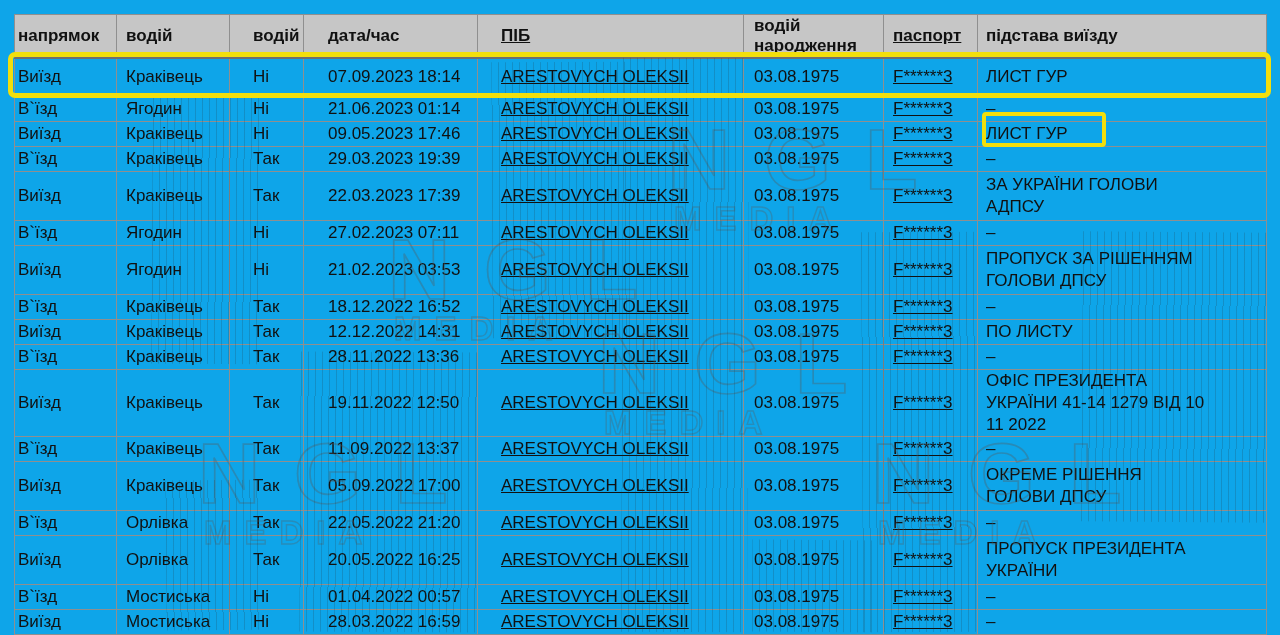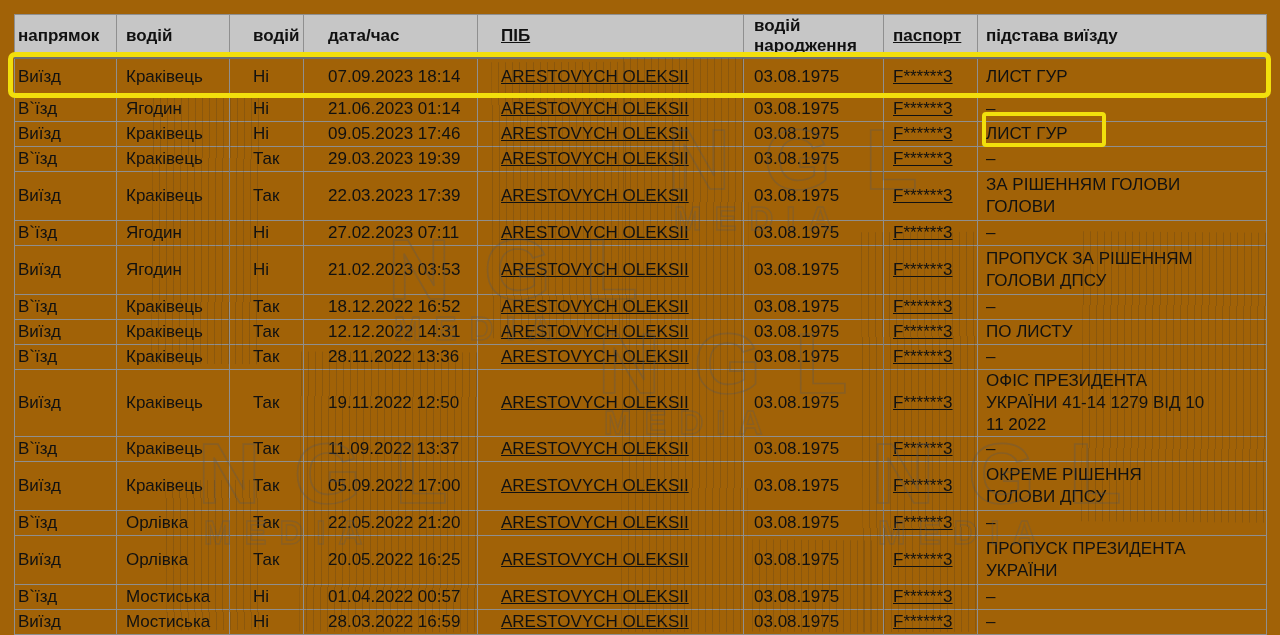--- a/index.html
+++ b/index.html
@@ -1,19 +1,19 @@
 <!DOCTYPE html>
 <html><head>
 <meta charset="utf-8">
 <style>
   html,body{margin:0;padding:0;background:#ffffff;}
   .page{
     position:relative;
     width:1280px;height:635px;
-    background:#a16207;
+    background:#0ea5e9;
     font-family:"Liberation Sans", sans-serif;
     overflow:hidden;
   }
   table.crossings{
     position:absolute;left:14px;top:14px;
     border-collapse:collapse;
     table-layout:fixed;
     width:1252px;
     font-size:17px;
     color:#111;
@@ -168,21 +168,21 @@
           <td class="col-reason">–</td>
         </tr>
         <tr>
           <td class="col-direction">Виїзд</td>
           <td class="col-point">Краківець</td>
           <td class="col-driver">Так</td>
           <td class="col-datetime">22.03.2023 17:39</td>
           <td class="col-name">ARESTOVYCH OLEKSII</td>
           <td class="col-dob">03.08.1975</td>
           <td class="col-passport">F******3</td>
-          <td class="col-reason">ЗА РІШЕННЯМ ГОЛОВИ ГОЛОВИ</td>
+          <td class="col-reason">ЗА УКРАЇНИ ГОЛОВИ АДПСУ</td>
         </tr>
         <tr>
           <td class="col-direction">В`їзд</td>
           <td class="col-point">Ягодин</td>
           <td class="col-driver">Ні</td>
           <td class="col-datetime">27.02.2023 07:11</td>
           <td class="col-name">ARESTOVYCH OLEKSII</td>
           <td class="col-dob">03.08.1975</td>
           <td class="col-passport">F******3</td>
           <td class="col-reason">–</td>

